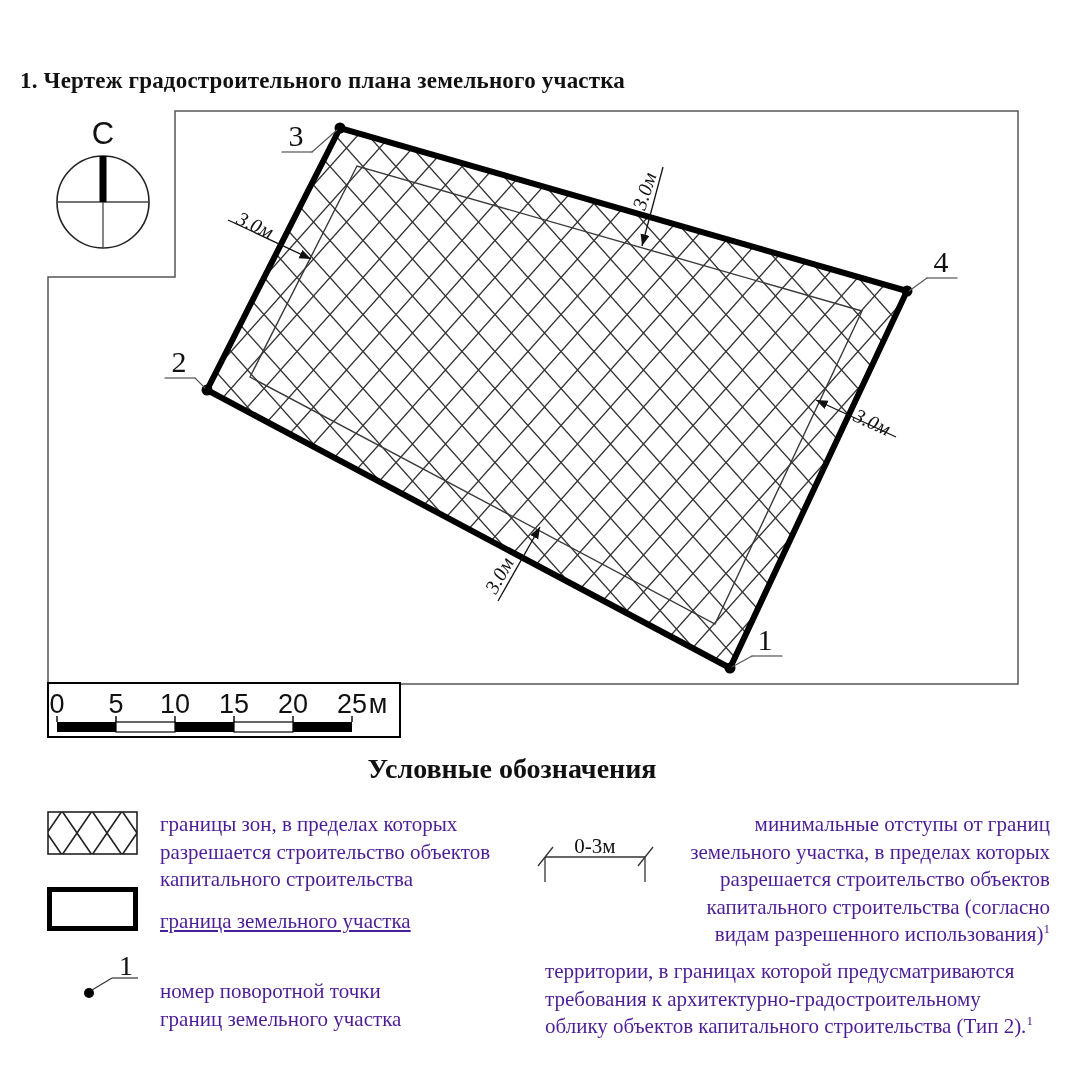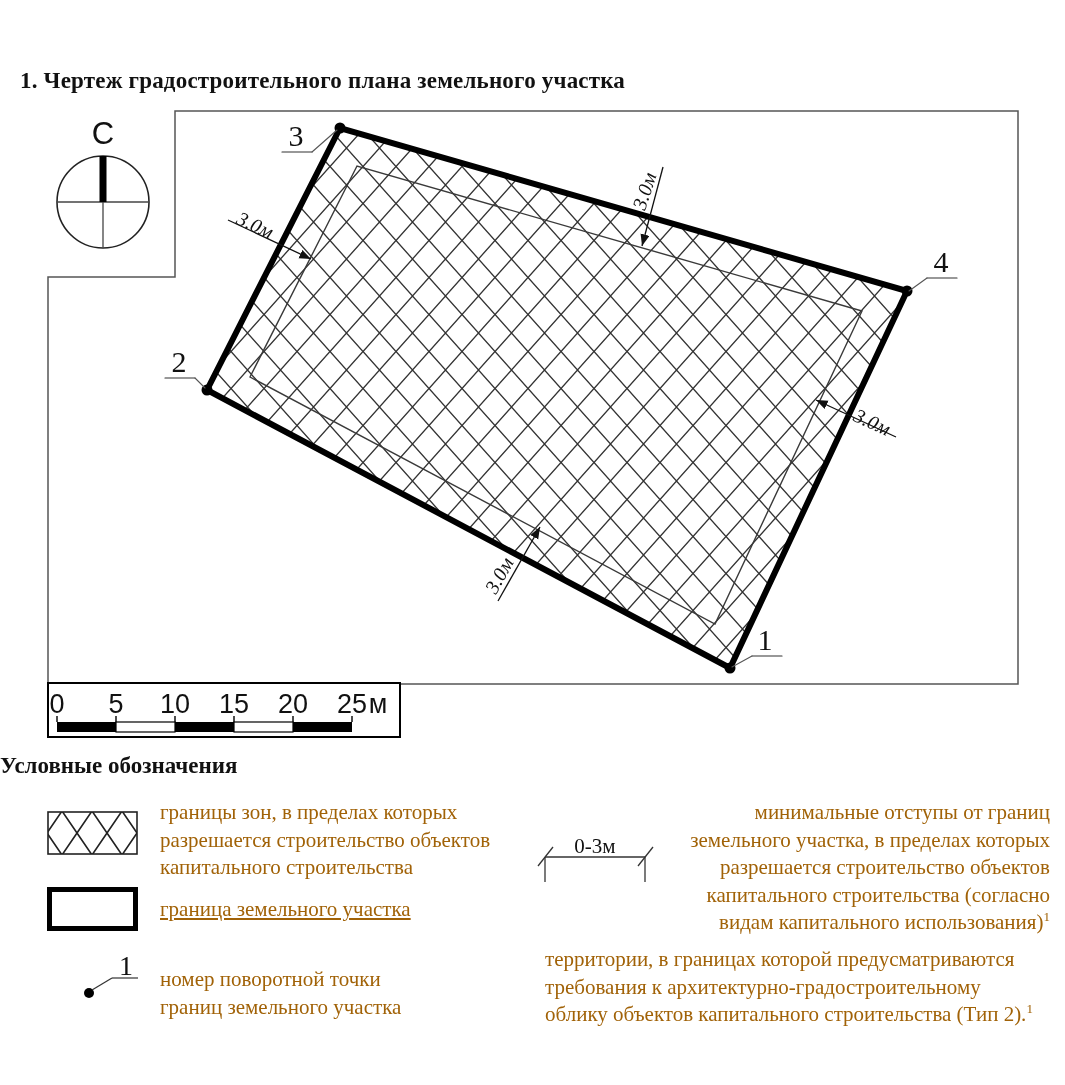--- a/index.html
+++ b/index.html
@@ -1,23 +1,23 @@
 <!DOCTYPE html>
 <html><head>
 <meta charset="utf-8">
 <style>
   html,body{margin:0;padding:0;background:#ffffff;}
   .page{position:relative;width:1065px;height:1085px;background:#fff;overflow:hidden;
         font-family:"Liberation Serif","DejaVu Serif",serif;color:#111;}
   .doc-title{position:absolute;top:68px;left:0;width:984px;text-align:left;
              font-size:23px;font-weight:bold;letter-spacing:.2px;margin-left:20px;}
   .drawing-svg{position:absolute;top:0;left:0;}
-  .legend-title{position:absolute;top:753px;left:0;width:1024px;text-align:left;
-                font-size:23px;font-weight:bold;}
-  .leg-text{position:absolute;font-size:21px;line-height:27.5px;color:#a16207;}
+  .legend-title{position:absolute;top:753px;left:0;width:1024px;text-align:center;
+                font-size:28px;font-weight:bold;}
+  .leg-text{position:absolute;font-size:21px;line-height:27.5px;color:#4c1d95;margin-top:12px;}
   .swatch-hatch{position:absolute;left:47px;top:811px;}
   .swatch-thick{position:absolute;left:47px;top:887px;width:81px;height:34px;border:5px solid #000;}
   .sym-point{position:absolute;left:70px;top:945px;}
   .sym-setback{position:absolute;left:530px;top:830px;}
   sup{font-size:13px;line-height:0;}
   .dimtext{font-style:italic;font-size:20px;fill:#111;}
   .ptlabel{font-size:30px;fill:#111;}
   .scalenum{font-family:"Liberation Sans","DejaVu Sans",sans-serif;font-size:27px;fill:#111;}
   .northletter{font-family:"Liberation Sans","DejaVu Sans",sans-serif;font-size:31px;fill:#111;}
   .symnum{font-size:28px;fill:#111;}
@@ -161,21 +161,21 @@
     <line x1="8" y1="36" x2="23" y2="17" stroke="#333" stroke-width="1.3"></line>
     <line x1="108" y1="36" x2="123" y2="17" stroke="#333" stroke-width="1.3"></line>
     <line x1="15" y1="27" x2="15" y2="52" stroke="#333" stroke-width="1.3"></line>
     <line x1="115" y1="27" x2="115" y2="52" stroke="#333" stroke-width="1.3"></line>
   </svg>
   <div class="leg-text" style="left:660px;top:799px;width:390px;text-align:right;">
     <div>минимальные отступы от границ</div>
     <div>земельного участка, в пределах которых</div>
     <div>разрешается строительство объектов</div>
     <div>капитального строительства (согласно</div>
-    <div><span>видам капитального использования)</span><sup>1</sup></div>
+    <div><span>видам разрешенного использования)</span><sup>1</sup></div>
   </div>
 
   <div class="leg-text" style="left:545px;top:946px;width:510px;">
     <div>территории, в границах которой предусматриваются</div>
     <div>требования к архитектурно-градостроительному</div>
     <div><span>облику объектов капитального строительства (Тип 2).</span><sup>1</sup></div>
   </div>
 
 </div>
 

